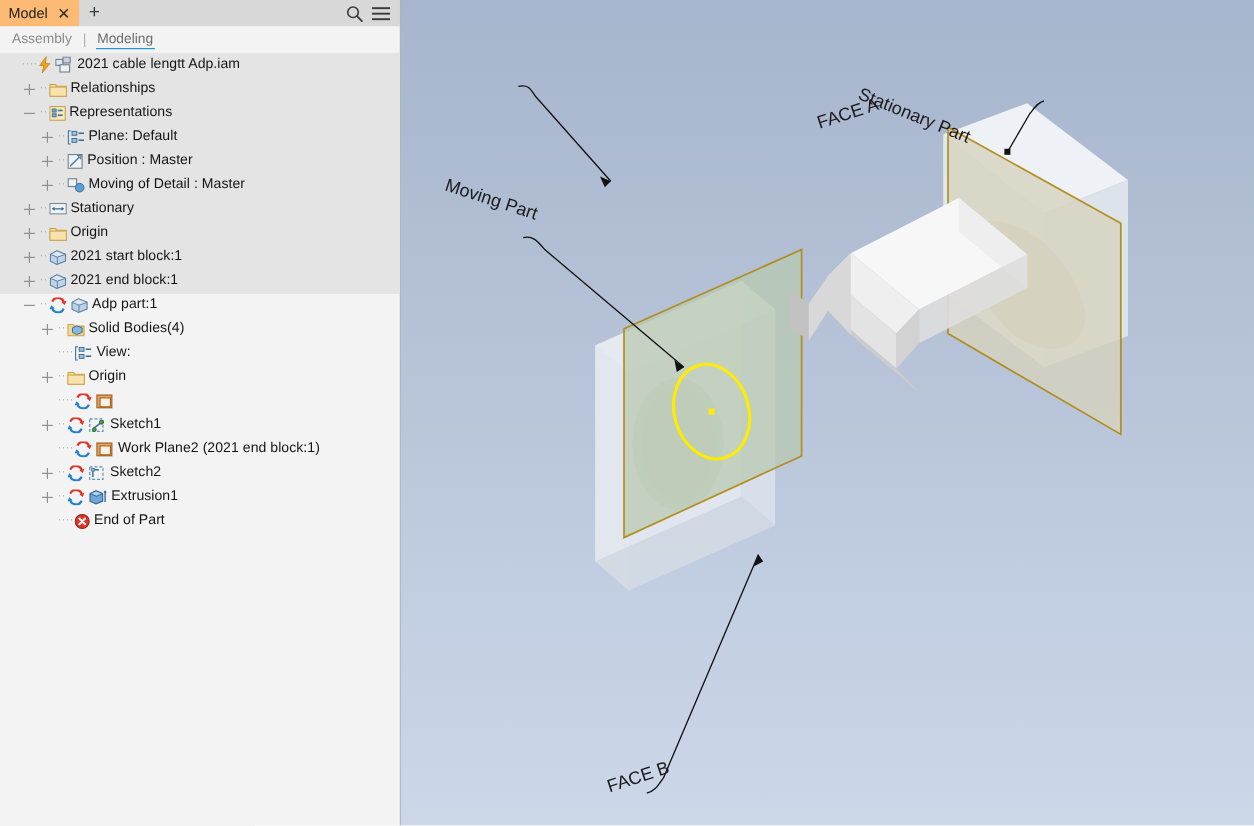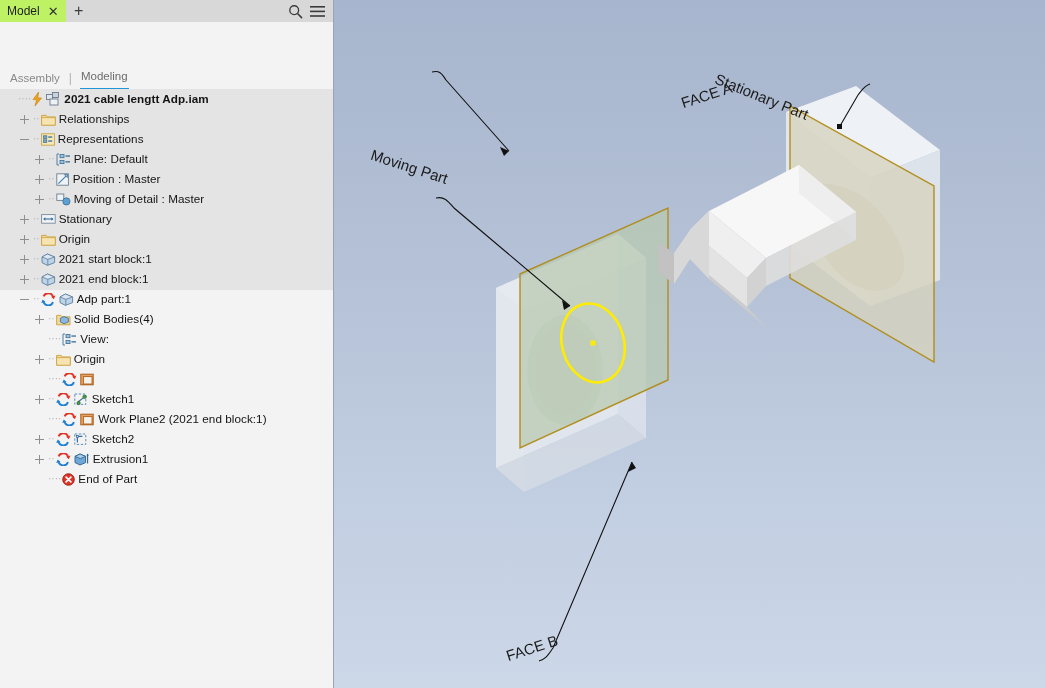--- a/index.html
+++ b/index.html
@@ -34,21 +34,21 @@
 
   
   .tabstrip {
     position: relative;
     height: 22px;
     background: #d8d8d8;
     display: flex;
     align-items: stretch;
   }
   .tab-active {
-    background: #bef264;
+    background: #fdba74;
     display: flex;
     align-items: center;
     padding: 0 5px 0 7px;
     font-size: 12px;
     color: #1d1d1d;
     gap: 6px;
   }
   .tab-close {
     font-size: 13px;
     color: #333;
@@ -82,36 +82,35 @@
   
   .subtabs {
     height: 22px;
     background: #f3f3f3;
     display: flex;
     align-items: center;
     padding: 0 0 0 9px;
     font-size: 11.5px;
     gap: 0px;
     position: relative;
-    margin-top: 45px;
   }
   .subtab {
     color: #8a8a8a;
     cursor: pointer;
     padding: 2px 1px 3px 1px;
   }
   .subtab-sep {
     color: #b0b0b0;
     margin: 0 8px;
     font-size: 12px;
   }
   .subtab.active {
     color: #6d6d6d;
     border-bottom: 1.6px solid #2196d6;
-    padding-bottom: 6px;
+    padding-bottom: 1px;
   }
 
   
   #tree {
     position: relative;
     background: #f3f3f3;
     height: 644px;
     overflow: hidden;
     font-size: 11.7px;
     color: #141414;
@@ -127,21 +126,21 @@
     height: 20px;
     display: flex;
     align-items: center;
     white-space: nowrap;
     cursor: default;
   }
   .row-label {
     line-height: 20px;
     letter-spacing: 0.05px;
   }
-  .row.bold .row-label { font-weight: bold; }
+  .row.bold .row-label { font-weight: normal; }
 
   
   .exp {
     width: 11px;
     height: 11px;
     position: relative;
     flex: 0 0 11px;
     cursor: pointer;
     margin-right: 3px;
   }

